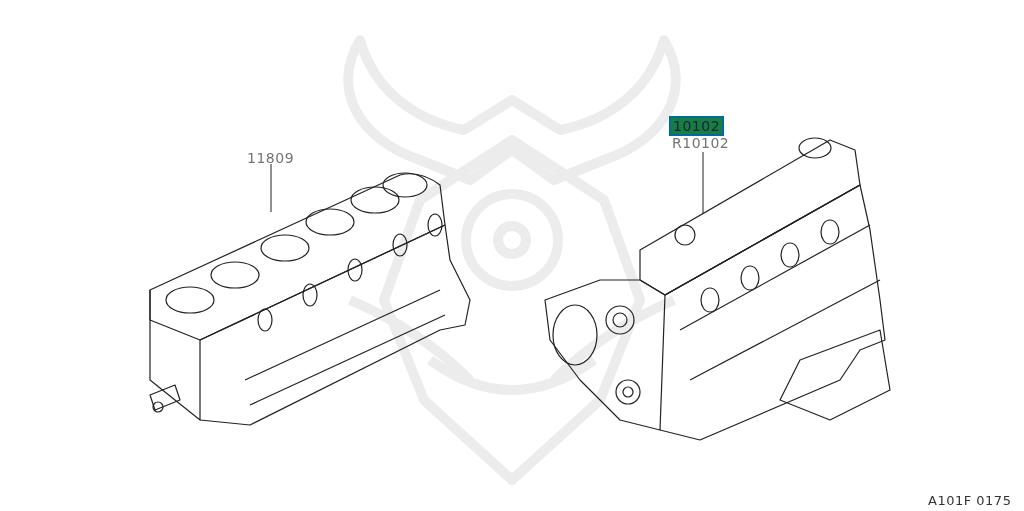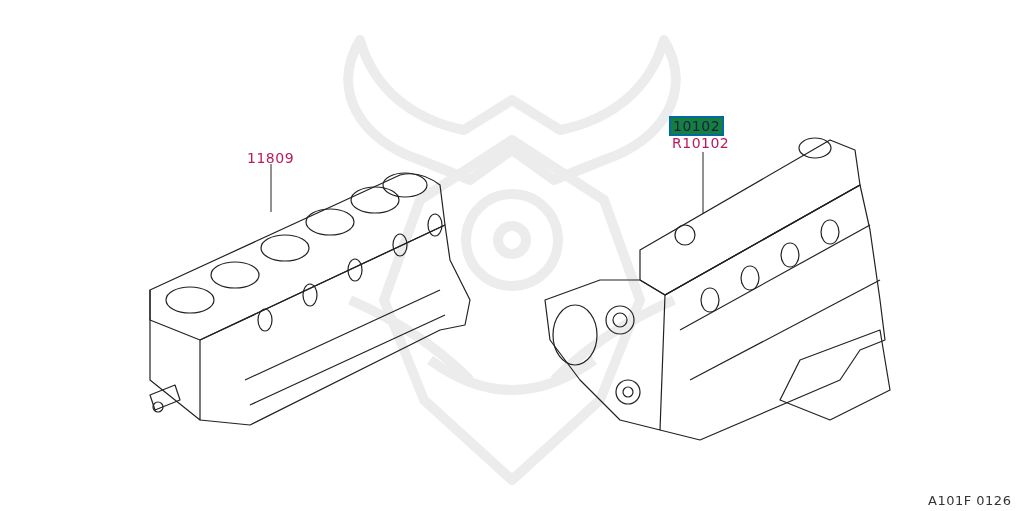--- a/index.html
+++ b/index.html
@@ -1,21 +1,21 @@
 <!DOCTYPE html>
 <html><head>
 <meta charset="utf-8">
 <style>
   html, body { margin:0; padding:0; background:#ffffff; }
   body { width:1024px; height:511px; position:relative; overflow:hidden;
          font-family:"DejaVu Sans", sans-serif; }
   .canvas { position:absolute; left:0; top:0; width:1024px; height:511px; }
   svg { position:absolute; left:0; top:0; }
   .label { position:absolute; font-family:"DejaVu Sans", sans-serif; font-size:14px;
-           color:#be185d; letter-spacing:0.5px; line-height:16px; white-space:nowrap; }
+           color:#737373; letter-spacing:0.5px; line-height:16px; white-space:nowrap; }
   .label.hl { background:#15803d; border:2px solid #0369a1; padding:0 2px; color:#1a1a50; }
   .label.small { font-size:13px; color:#333; }
 </style>
 </head>
 <body>
 
 <div class="canvas">
 
   <svg width="1024" height="511">
     <g fill="none" stroke="#ececec" stroke-width="10" stroke-linejoin="round">
@@ -89,14 +89,14 @@
     </g>
     <line x1="703" y1="152" x2="703" y2="214" stroke="#222" stroke-width="1"></line>
   </svg>
 
   <div class="label" style="left:247px; top:150px;">11809</div>
 
   <div class="label hl" style="left:669px; top:116px;">10102</div>
 
   <div class="label" style="left:672px; top:135px;">R10102</div>
 
-  <div class="label small" style="left:928px; top:493px;">A101F 0126</div>
+  <div class="label small" style="left:928px; top:493px;">A101F 0175</div>
 </div>
 
 </body></html>

